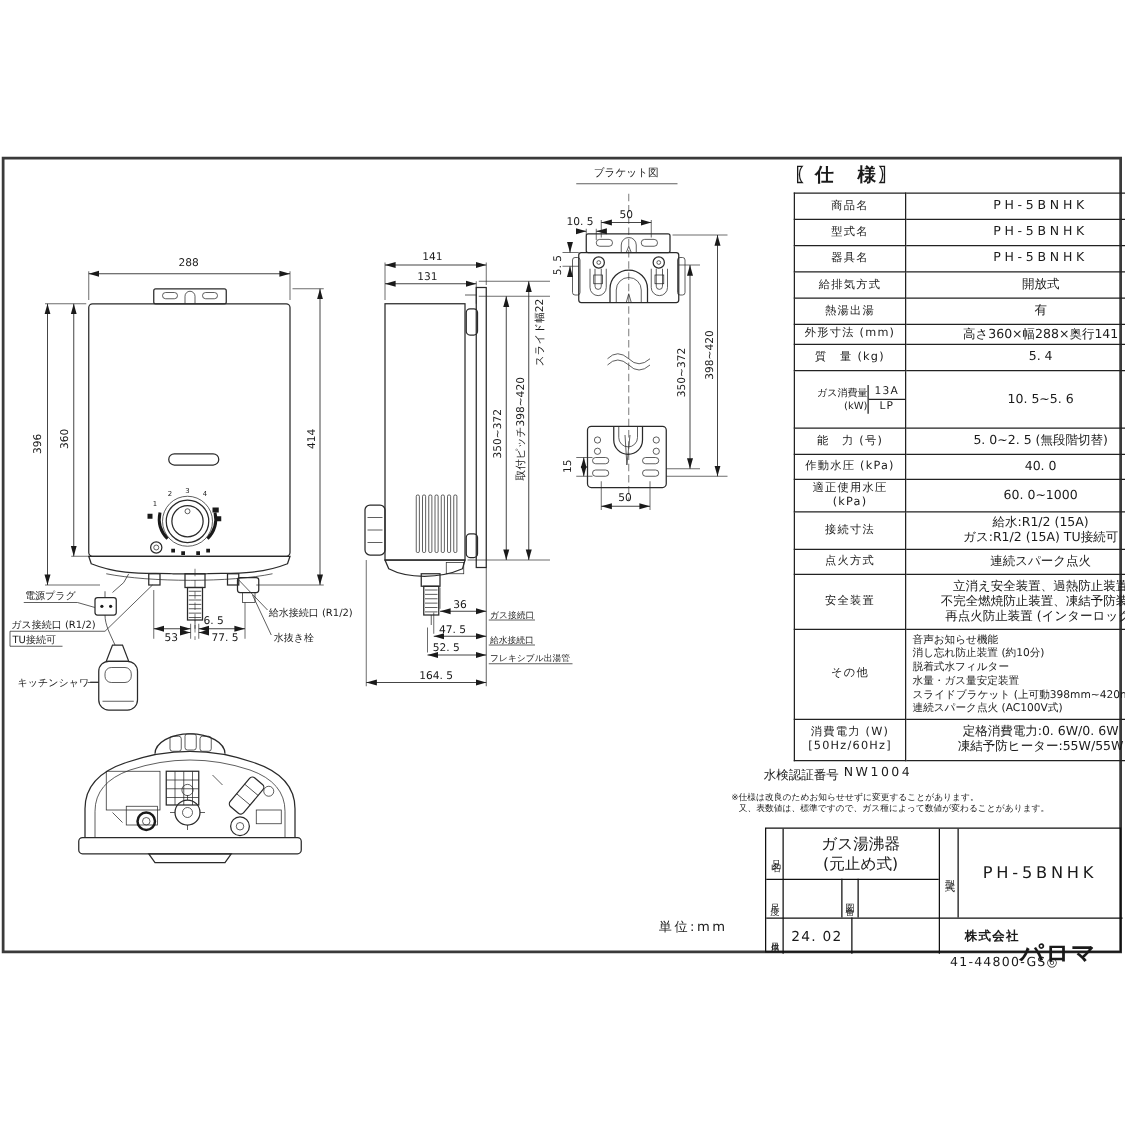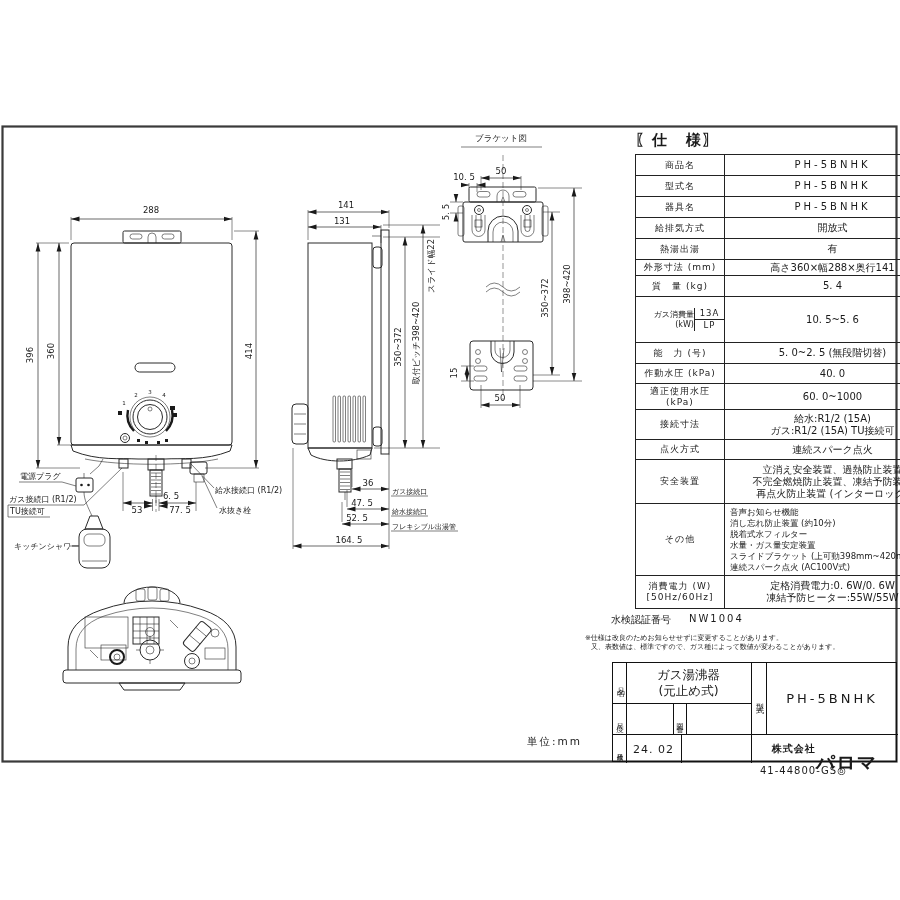--- a/index.html
+++ b/index.html
@@ -26,21 +26,21 @@
   td.lb{width:89px;font-size:9px;text-align:center;white-space:pre-line;line-height:11px;letter-spacing:1px;}
   td.vl{font-size:10px;text-align:center;white-space:pre-line;line-height:12px;}
   td.vl.mono{letter-spacing:3px;}
   td.vl.left{text-align:left;font-size:8.5px;line-height:11px;padding-left:5px;}
   td.vl.sm{font-size:10px;line-height:12px;}
   .gasrow{display:flex;align-items:stretch;height:100%;}
   .gasrow .gl{flex:1;font-size:8px;line-height:10px;text-align:right;white-space:pre-line;align-self:center;letter-spacing:0;}
   .gasrow .gs{width:30px;border-left:1px solid #222;display:flex;flex-direction:column;}
   .gasrow .gs div{flex:1;font-size:8.5px;text-align:center;line-height:11px;letter-spacing:1px;}
   .gasrow .gs div:first-child{border-bottom:1px solid #222;}
-  .cert{position:absolute;left:611px;top:613px;font-size:10px;display:flex;gap:18px;}
+  .cert{position:absolute;left:611px;top:613px;font-size:10px;display:flex;gap:4px;}
   .cert .cv{letter-spacing:2px;}
   .notes{position:absolute;left:585px;top:634px;width:310px;font-size:7px;line-height:9px;letter-spacing:0;}
   .notes div:last-child{padding-left:6px;}
   
   .tb{position:absolute;left:612px;top:662px;width:285px;height:100px;border:1.5px solid #111;}
   .tb .ln{position:absolute;background:#111;}
   .tb .cell{position:absolute;display:flex;align-items:center;justify-content:center;text-align:center;}
   .vert{writing-mode:vertical-rl;text-orientation:upright;letter-spacing:2px;}
   .namev{font-size:12.5px;line-height:16px;white-space:pre-line;}
   .modelv{font-size:13px;letter-spacing:3px;}

